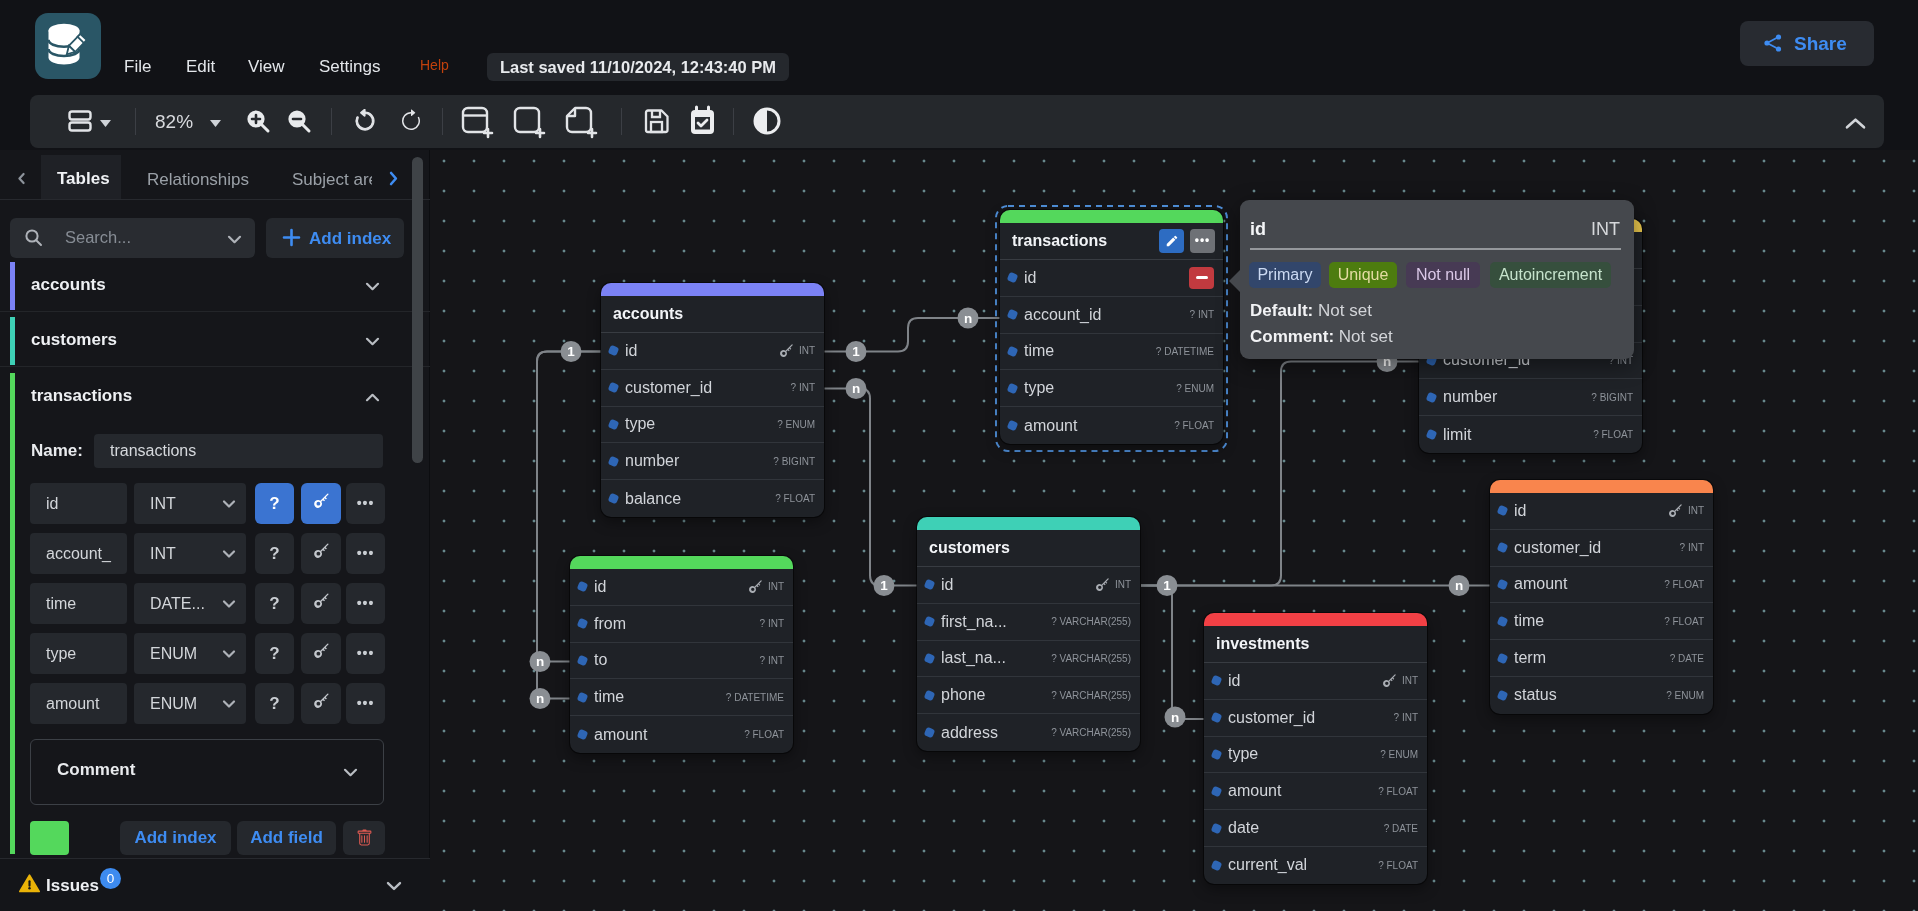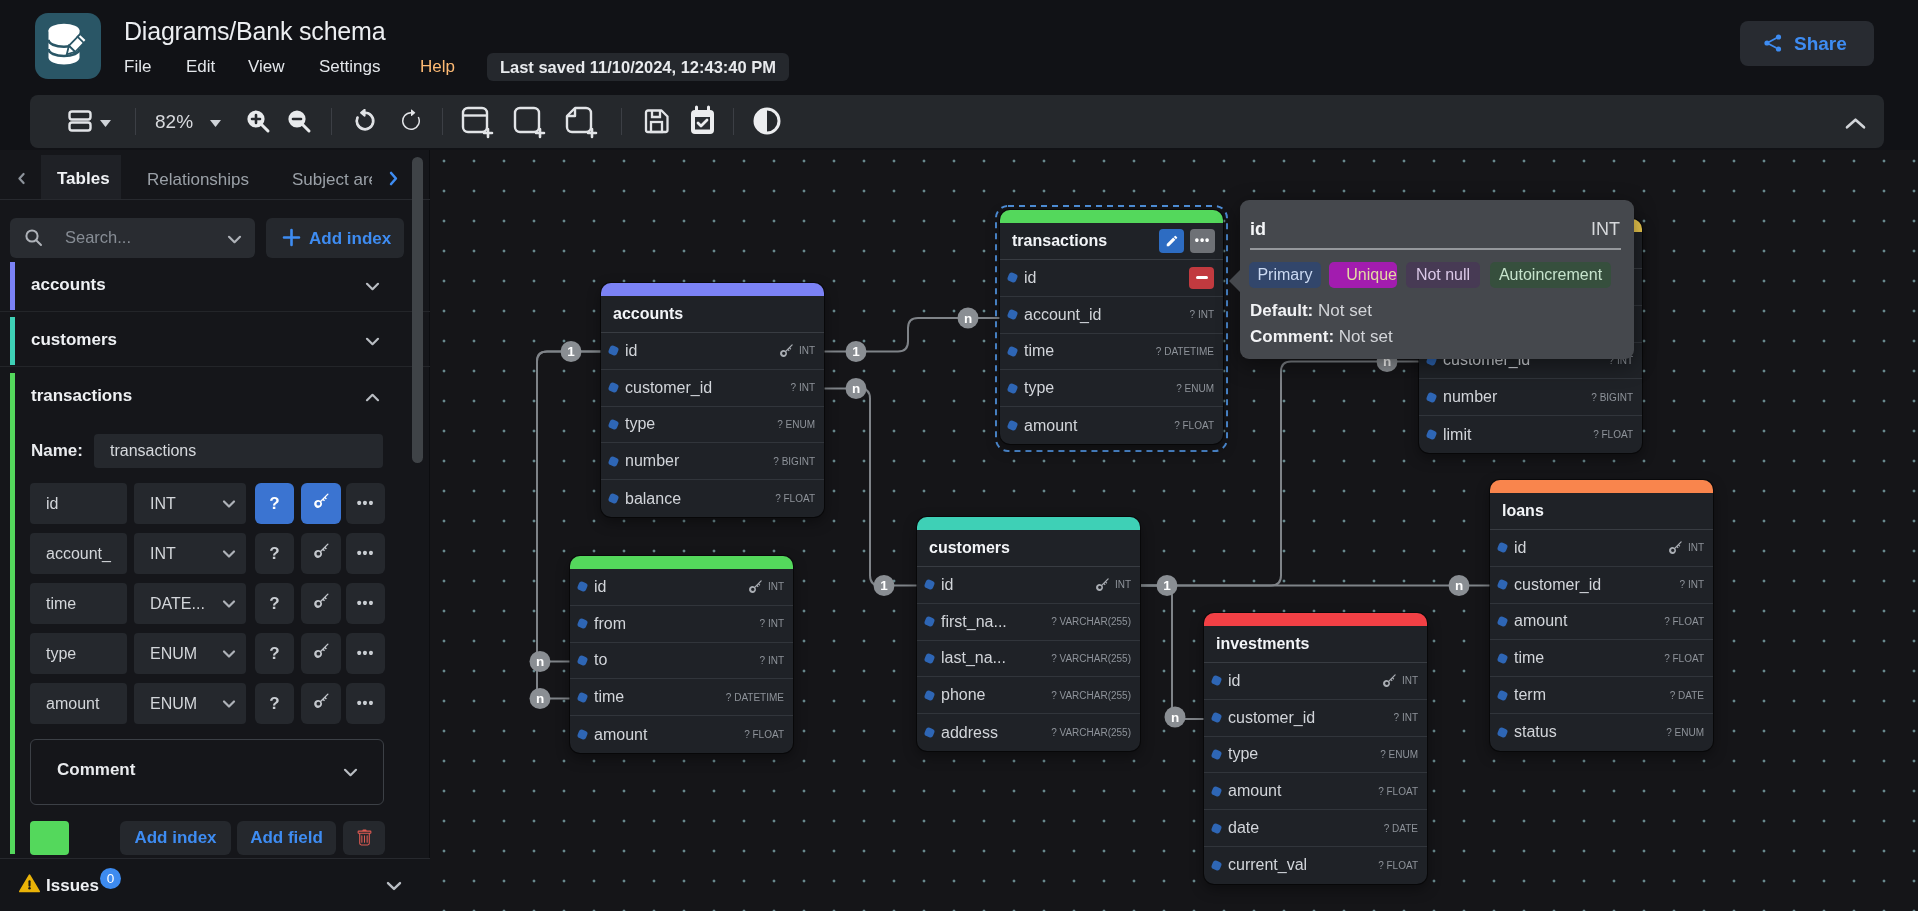--- a/index.html
+++ b/index.html
@@ -35,26 +35,25 @@
 <svg width="65" height="65" viewBox="0 0 65 65">
 <path d="M13.5 17.5v27c0 3.9 6.9 7 15.5 7s15.5-3.1 15.5-7v-27" fill="#fff"></path>
 <ellipse cx="29" cy="17.5" rx="15.5" ry="6.8" fill="#fff"></ellipse>
 <path d="M13.5 26.8c0 3.9 6.9 7 15.5 7s15.5-3.1 15.5-7M13.5 36c0 3.9 6.9 7 15.5 7s15.5-3.1 15.5-7" fill="none" stroke="#2a5666" stroke-width="2.6"></path>
 <g transform="translate(48.5,24) rotate(44)">
           <rect x="-4.4" y="0" width="8.8" height="16.5" fill="#fff" stroke="#2a5666" stroke-width="1.8"></rect>
           <path d="M-4.4 16.5 L0 24 L4.4 16.5z" fill="#fff" stroke="#2a5666" stroke-width="1.8"></path>
           <rect x="-4.4" y="0" width="8.8" height="4" fill="#fff" stroke="#2a5666" stroke-width="1.8"></rect>
         </g>
 </svg></div>
-<div style="position:absolute;left:124px;top:17px;font-size:25px;font-weight:normal;letter-spacing:-0.2px;color:#eceef1">Diagrams/Bank schema</div>
 <div style="position:absolute;left:124px;top:57px;font-size:17px;color:#e3e6ea">File</div>
 <div style="position:absolute;left:186px;top:57px;font-size:17px;color:#e3e6ea">Edit</div>
 <div style="position:absolute;left:248px;top:57px;font-size:17px;color:#e3e6ea">View</div>
 <div style="position:absolute;left:319px;top:57px;font-size:17px;color:#e3e6ea">Settings</div>
-<div style="position:absolute;left:420px;top:57px;font-size:17px;color:#fdba74">Help</div>
+<div style="position:absolute;left:420px;top:57px;font-size:14px;color:#c2410c">Help</div>
 <div style="position:absolute;left:487px;top:53px;width:302px;height:28px;background:#25282d;border-radius:6px;
  font-size:16.5px;color:#e8eaed;text-align:center;line-height:28px;font-weight:600">Last saved 11/10/2024, 12:43:40 PM</div>
 <div style="position:absolute;left:1740px;top:21px;width:134px;height:45px;background:#282b31;border-radius:8px"></div>
 <svg style="position:absolute;left:1763px;top:33px" width="20" height="20" viewBox="0 0 20 20">
 <circle cx="15.5" cy="4" r="2.6" fill="#3e8cf2"></circle>
       <circle cx="4" cy="10" r="2.6" fill="#3e8cf2"></circle>
       <circle cx="15.5" cy="16" r="2.6" fill="#3e8cf2"></circle>
 <path d="M6 9l7.5-4M6 11l7.5 4" stroke="#3e8cf2" stroke-width="1.8"></path>
     </svg>
 <div style="position:absolute;left:1794px;top:33px;font-size:19px;font-weight:bold;color:#3e8cf2">Share</div>
@@ -279,21 +278,20 @@
         <span class="ftype">? VARCHAR(255)</span>
       </div>
       <div class="trow trlast">
         <span class="fdot"></span>
         <span class="fname">address</span>
         <span class="ftype">? VARCHAR(255)</span>
       </div>
     </div>
     <div class="tbl" style="left:1490px;top:480px;z-index:6">
       <div class="bar" style="background:#f9854d"></div>
-      <div class="thdr"><span>loans</span></div>
       <div class="trow">
         <span class="fdot"></span>
         <span class="fname">id</span>
         <span class="ftype" style="display:flex;align-items:center"><svg width="15" height="15" viewBox="0 0 24 24" style="flex:0 0 auto;margin-right:5px">
             <path d="M21.7 2.3a1 1 0 0 0-1.4 0l-9.9 9.9a5.6 5.6 0 1 0 1.4 1.4l2.1-2.1 1.7 1.7 1.4-1.4-1.7-1.7 1.2-1.2 1.7 1.7 1.4-1.4-1.7-1.7 3.8-3.8a1 1 0 0 0 0-1.4zM7.6 19.2a2.7 2.7 0 1 1 0-5.4 2.7 2.7 0 0 1 0 5.4z" fill="#a9adb3"></path>
           </svg>INT</span>
       </div>
       <div class="trow">
         <span class="fdot"></span>
         <span class="fname">customer_id</span>
@@ -395,21 +393,21 @@
         <path d="M3 17.25V21h3.75L17.8 9.94l-3.75-3.75L3 17.25zM20.7 7.04a1 1 0 0 0 0-1.41l-2.34-2.34a1 1 0 0 0-1.41 0l-1.83 1.83 3.75 3.75 1.83-1.83z" fill="#fff"></path>
       </svg>
     </div>
     <div style="position:absolute;left:1190px;top:229px;width:25px;height:24px;background:#6e7176;border-radius:4px;z-index:8;color:#fff;font-size:12px;letter-spacing:1px;text-align:center;line-height:22px;font-weight:bold">•••</div>
 <div style="position:absolute;left:1240px;top:200px;width:394px;height:159px;background:#45484d;border-radius:9px;z-index:20;box-shadow:0 6px 22px rgba(0,0,0,.45)"></div>
     <div style="position:absolute;left:1229px;top:270px;width:0;height:0;z-index:20;border-top:11px solid transparent;border-bottom:11px solid transparent;border-right:11px solid #45484d"></div>
     <div style="position:absolute;left:1250px;top:219px;font-size:18px;font-weight:bold;color:#f4f5f7;z-index:21">id</div>
     <div style="position:absolute;left:1560px;top:219px;width:60px;text-align:right;font-size:18px;color:#d6d8db;z-index:21">INT</div>
     <div style="position:absolute;left:1250px;top:248px;width:371px;height:1.5px;background:#95989c;z-index:21"></div>
     <div style="position:absolute;left:1249px;top:262px;width:72px;height:26px;background:#32466b;border-radius:5px;color:#cbd9f2;font-size:16px;text-align:center;line-height:26px;z-index:21">Primary</div>
-    <div style="position:absolute;left:1329px;top:262px;width:68px;height:26px;background:#a21caf;border-radius:5px;color:#e3dba2;font-size:16px;text-align:right;line-height:26px;z-index:21">Unique</div>
+    <div style="position:absolute;left:1329px;top:262px;width:68px;height:26px;background:#4d7c0f;border-radius:5px;color:#e3dba2;font-size:16px;text-align:center;line-height:26px;z-index:21">Unique</div>
     <div style="position:absolute;left:1406px;top:262px;width:74px;height:26px;background:#473a54;border-radius:5px;color:#dbc9e8;font-size:16px;text-align:center;line-height:26px;z-index:21">Not null</div>
     <div style="position:absolute;left:1490px;top:262px;width:121px;height:26px;background:#364f3d;border-radius:5px;color:#c6e3cc;font-size:16px;text-align:center;line-height:26px;z-index:21">Autoincrement</div>
     <div style="position:absolute;left:1250px;top:301px;font-size:17px;color:#d3d5d9;z-index:21"><b style="color:#f2f3f5">Default:</b> Not set</div>
     <div style="position:absolute;left:1250px;top:327px;font-size:17px;color:#d3d5d9;z-index:21"><b style="color:#f2f3f5">Comment:</b> Not set</div>
 
 <div style="position:absolute;left:0;top:150px;width:430px;height:761px;background:#15161a;border-right:1px solid #0c0d10"></div>
 <div style="position:absolute;left:41px;top:155px;width:80px;height:44px;background:#1f2126"></div>
     <div style="position:absolute;left:0;top:199px;width:430px;height:1px;background:#27292e"></div>
     <svg style="position:absolute;left:15px;top:172px" width="13" height="13">
       <polyline points="8.58,2 4.42,6.5 8.58,11" fill="none" stroke="#8d939b" stroke-width="2.2" stroke-linecap="round" stroke-linejoin="round"></polyline>

